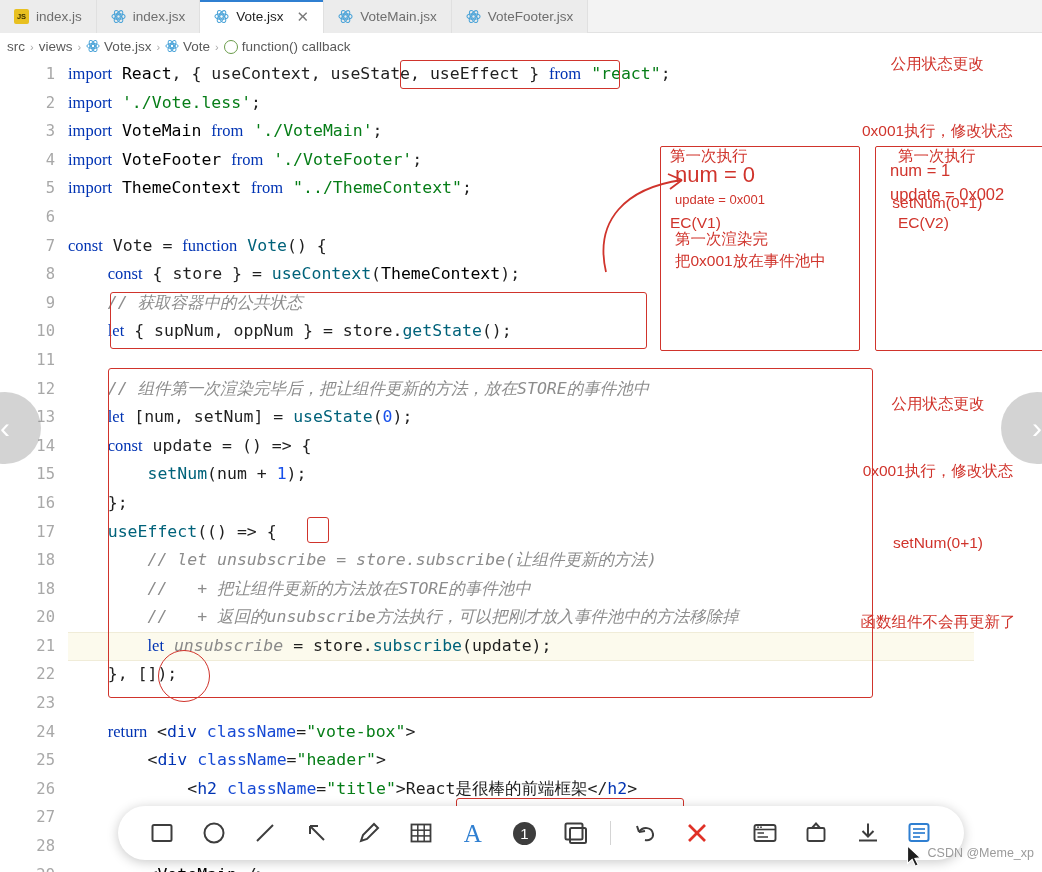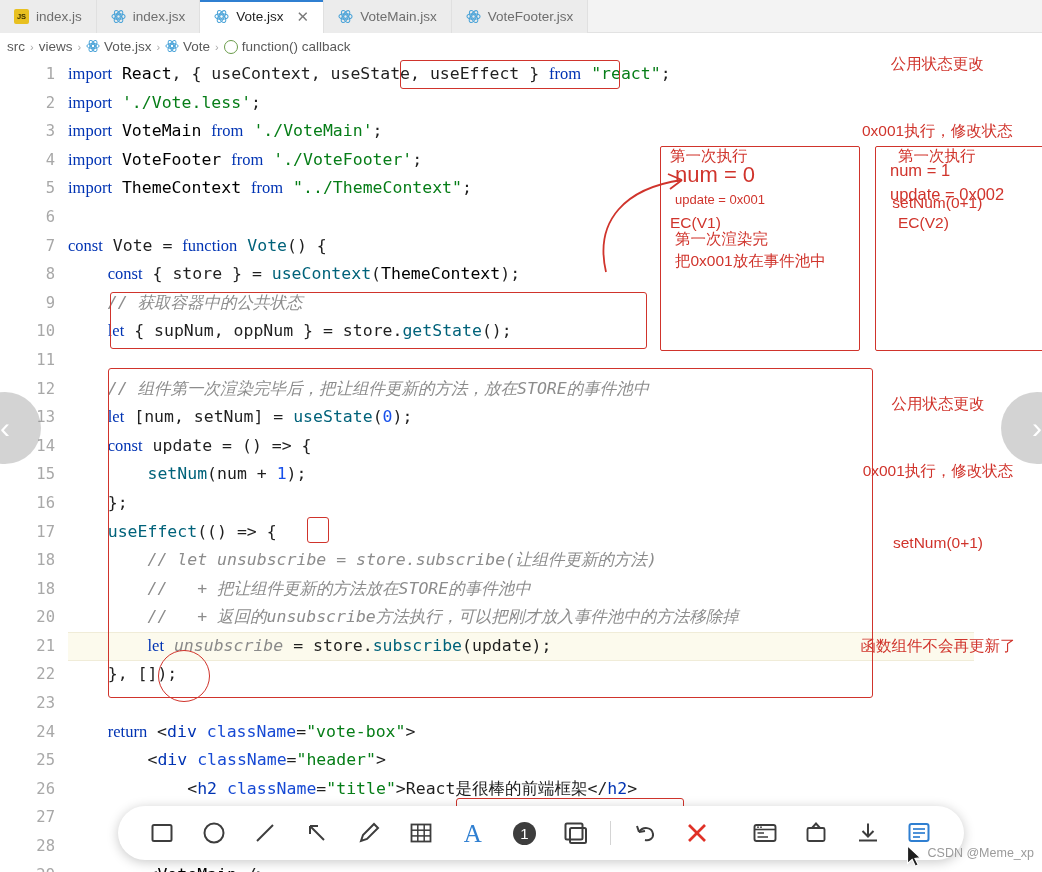--- a/index.html
+++ b/index.html
@@ -324,21 +324,21 @@
 
   <div class="ann ann-box" style="left:875px; top:146px; width:200px; height:205px; padding:12px 14px;">
     <div class="ann-text" style="font-size:16.5px">num = 1</div>
     <div class="ann-text" style="font-size:16.5px">update = 0x002</div>
   </div>
 
   <div class="ann ann-text" style="left:838px; top:348px; text-align:center; width:200px;">
     <div>公用状态更改</div>
     <div>0x001执行，修改状态</div>
     <div style="margin-top:4px">setNum(0+1)</div>
-    <div style="margin-top:36px">函数组件不会再更新了</div>
+    <div style="margin-top:12px">函数组件不会再更新了</div>
   </div>
 
   <div class="pagearrow left">
     <span>‹</span>
   </div>
   <div class="pagearrow right">
     <span>›</span>
   </div>
 
   <div class="toolbar">

